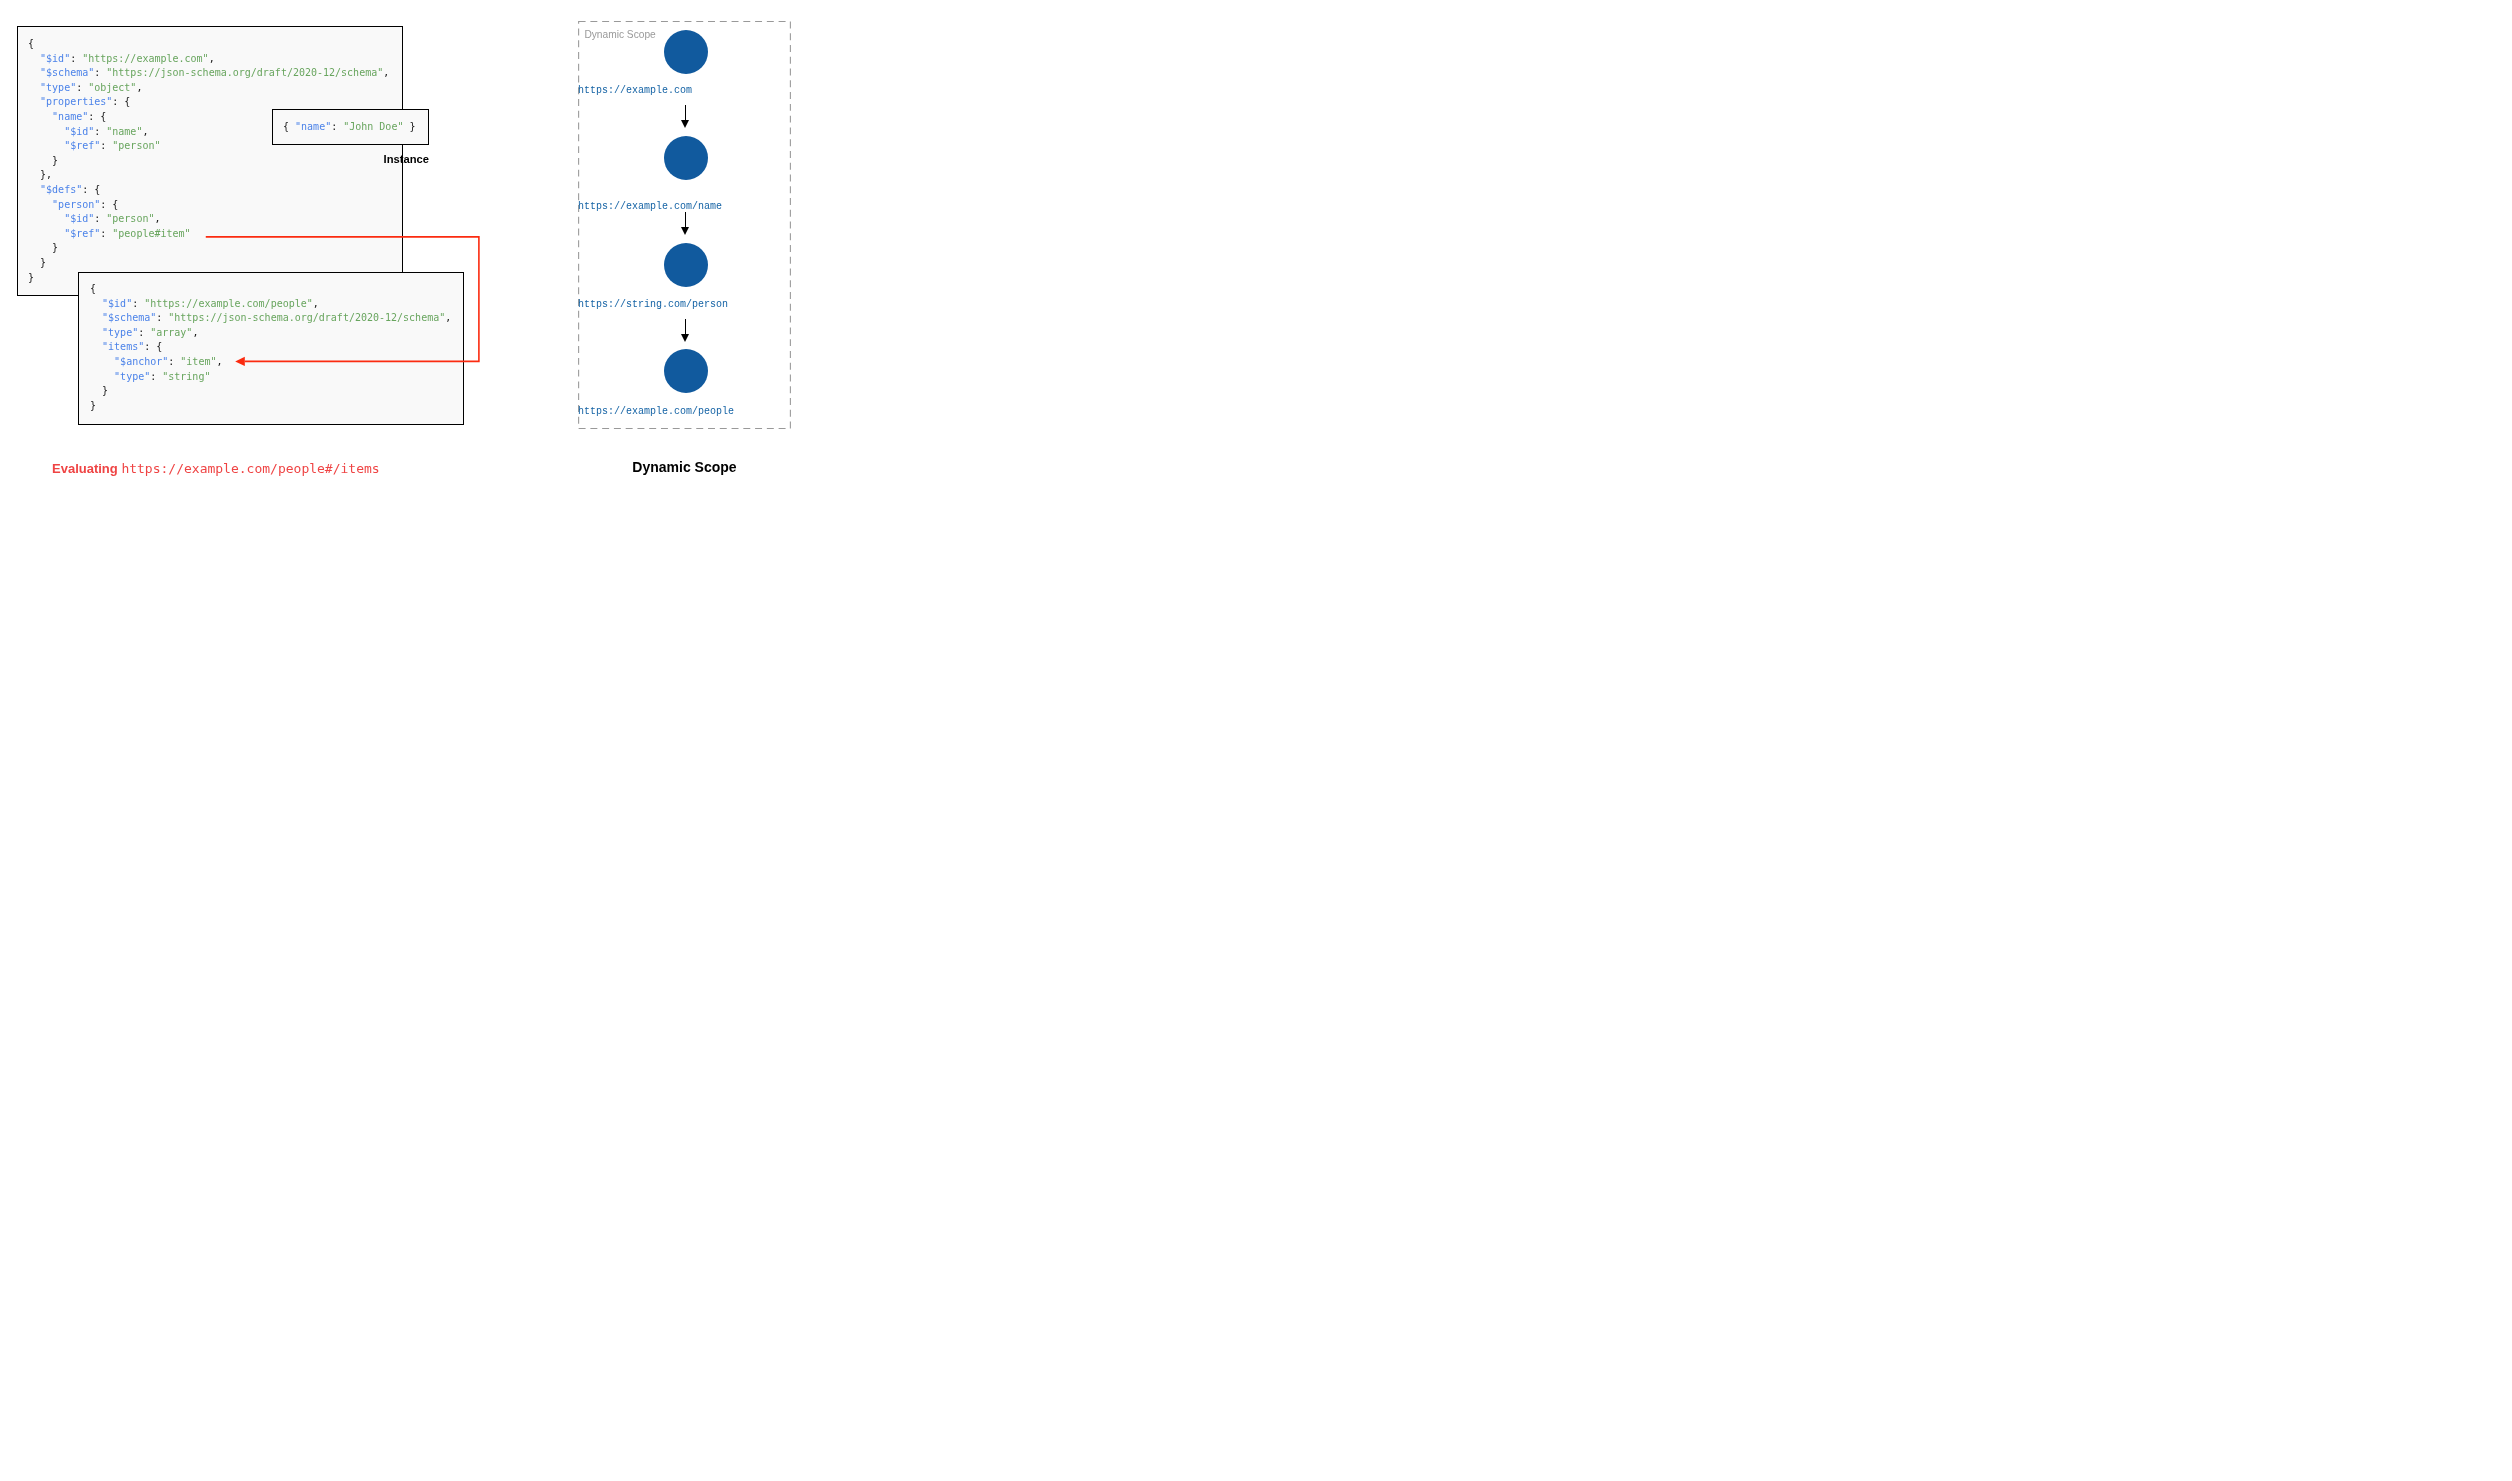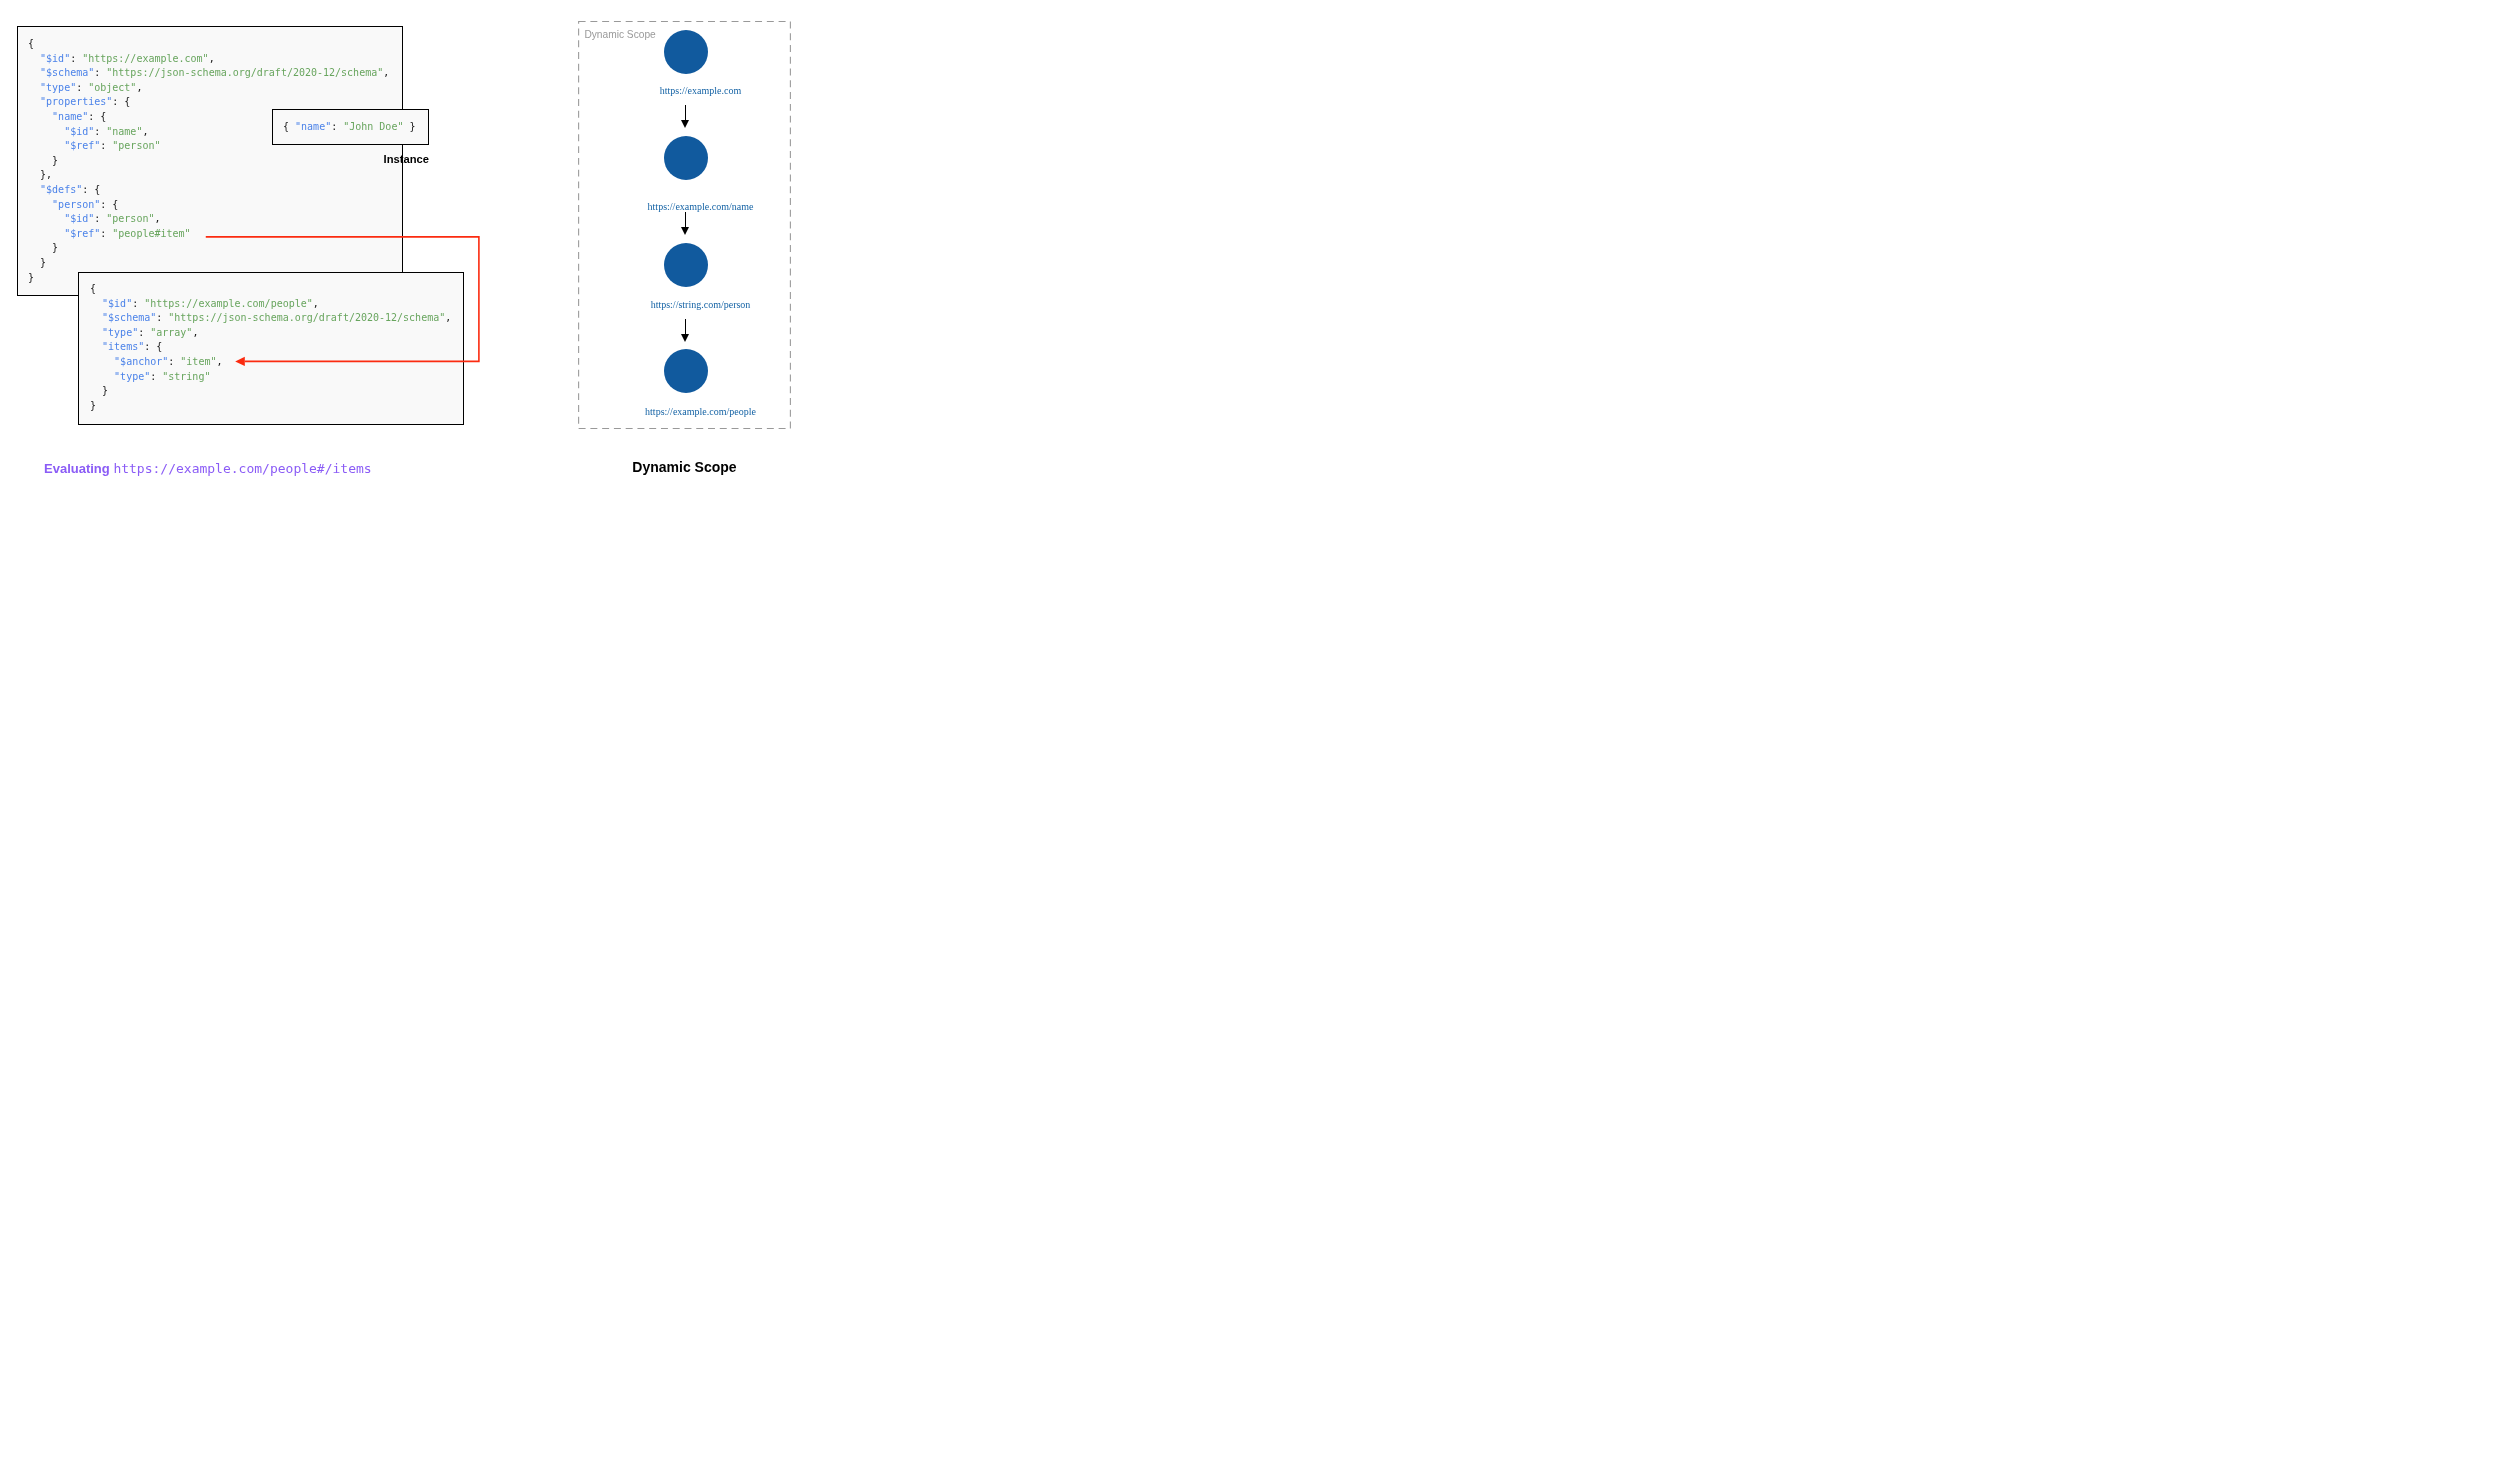--- a/index.html
+++ b/index.html
@@ -49,35 +49,35 @@
   #scope-panel-label{
     position:absolute;left:6.4px;top:7.5px;
     font-size:10.2px;color:var(--panel-label);
   }
   .scope-circle{
     position:absolute;left:86px;width:44px;height:44px;border-radius:50%;
     background:var(--node-fill);
   }
   .scope-uri{
     position:absolute;left:0;width:213px;height:14px;line-height:14px;
-    text-align:center;font-family:Liberation Serif, serif;
-    font-size:10px;color:var(--node-label);white-space:nowrap;padding-left:16px;
+    text-align:left;font-family:Liberation Mono, monospace;
+    font-size:10px;color:var(--node-label);white-space:nowrap;
   }
   .flow-arrow{position:absolute;left:102px;width:10.7px;height:22.4px;}
   .flow-arrow .fa-shaft{width:1.6px;height:14.4px;margin:0 auto;background:var(--flow);}
   .flow-arrow .fa-head{
     width:0;height:0;margin:0 auto;
     border-left:4.8px solid transparent;border-right:4.8px solid transparent;
     border-top:8px solid var(--flow);
   }
 
   
   #evaluating-caption{
-    position:absolute;left:44px;top:460px;height:17px;line-height:17px;
-    font-size:13px;color:#8b5cf6;white-space:nowrap;z-index:2;
+    position:absolute;left:52px;top:460px;height:17px;line-height:17px;
+    font-size:13px;color:#ef4444;white-space:nowrap;z-index:2;
   }
   #evaluating-caption .prefix{font-weight:bold;font-family:"Liberation Sans", sans-serif;}
   #evaluating-caption .uri{font-family:"DejaVu Sans Mono", monospace;font-size:13px;}
   #scope-caption{
     position:absolute;left:578px;top:459px;width:213px;text-align:center;
     font-size:14px;font-weight:bold;color:#000;z-index:2;
   }
 </style>
 </head>
 <body>

